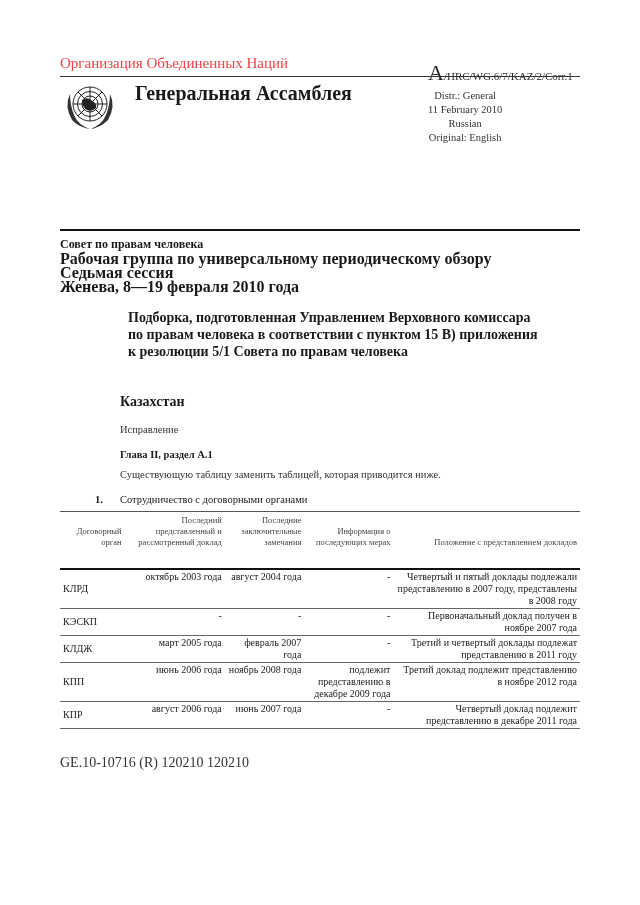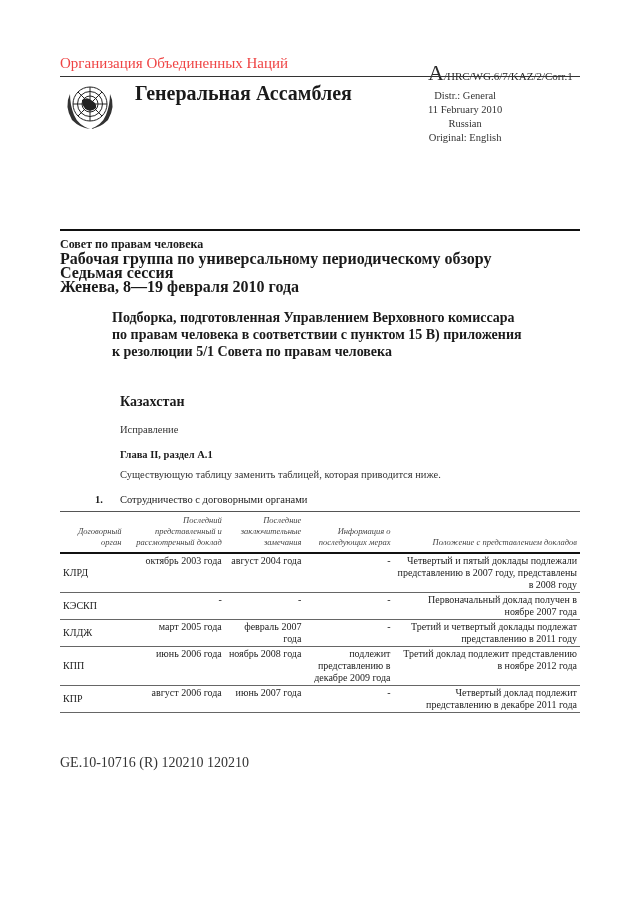--- a/index.html
+++ b/index.html
@@ -9,31 +9,31 @@
   .org-name { left: 60px; top: 55px; font-size: 15px; color: #ef4444; }
   .symbol { left: 428px; top: 60px; font-size: 11px; color: #2a2a2a; white-space: nowrap; }
   .symbol .big { font-size: 22px; }
   .rule-top { left: 60px; top: 76px; width: 520px; height: 0; border-top: 1.5px solid #333; }
   .emblem { left: 60px; top: 80px; width: 60px; height: 52px; }
   .assembly { left: 128px; top: 82px; font-size: 20px; font-weight: bold; margin-left: 7px; }
   .meta { left: 428px; top: 89px; font-size: 10.5px; line-height: 14px; color: #333; text-align: center; }
   .rule-mid { left: 60px; top: 229px; width: 520px; height: 0; border-top: 2px solid #111; }
   .council { left: 60px; top: 237px; font-size: 12px; font-weight: bold; line-height: 15px; }
   .council .small { font-size: 16px; line-height: 14px; display: block; }
-  .title { left: 112px; top: 309px; width: 410px; font-size: 14px; font-weight: bold; line-height: 17px; }
+  .title { left: 128px; top: 309px; width: 410px; font-size: 14px; font-weight: bold; line-height: 17px; }
   .country { left: 120px; top: 394px; font-size: 14px; font-weight: bold; }
   .corr { left: 120px; top: 424px; font-size: 10.5px; color: #333; }
   .chapter { left: 120px; top: 449px; font-size: 10.5px; font-weight: bold; }
   .instruction { left: 120px; top: 469px; font-size: 10.5px; color: #333; }
   .sec-num { left: 95px; top: 494px; font-size: 10.5px; font-weight: bold; }
   .sec-title { left: 120px; top: 494px; font-size: 10.5px; font-weight: normal; }
   table.t { position: absolute; left: 60px; top: 511px; width: 520px; border-collapse: collapse;
             font-size: 10px; line-height: 12px; color: #222; }
-  table.t thead th { font-style: italic; font-weight: normal; font-size: 8.5px; line-height: 11px;
-            color: #444; text-align: right; vertical-align: bottom; padding: 3px 3px 4px 3px; }
+  table.t thead th { font-weight: normal; font-size: 8.5px; line-height: 11px;
+            color: #444; text-align: right; vertical-align: bottom; padding: 3px 3px 20px 3px; }
   table.t thead tr { border-top: 1px solid #555; border-bottom: 2.5px solid #111; }
   table.t tbody tr { border-bottom: 1.5px solid #666; }
   table.t td { text-align: right; vertical-align: top; padding: 1px 3px 1px 3px; }
   table.t td.body { text-align: left; vertical-align: middle; }
   .c0 { width: 60px; } .c1 { width: 98px; } .c2 { width: 75px; } .c3 { width: 85px; } .c4 { width: 192px; }
   .footer { left: 60px; top: 755px; font-size: 14px; color: #333; }
 </style>
 </head>
 <body>
 

